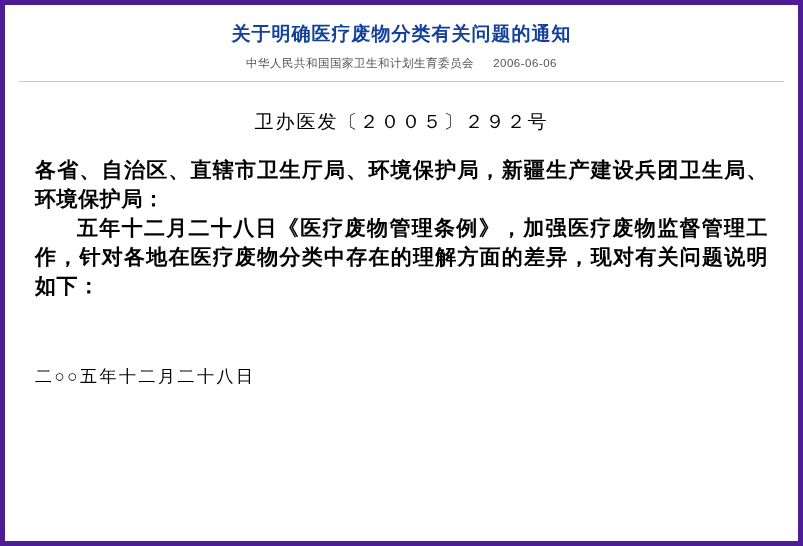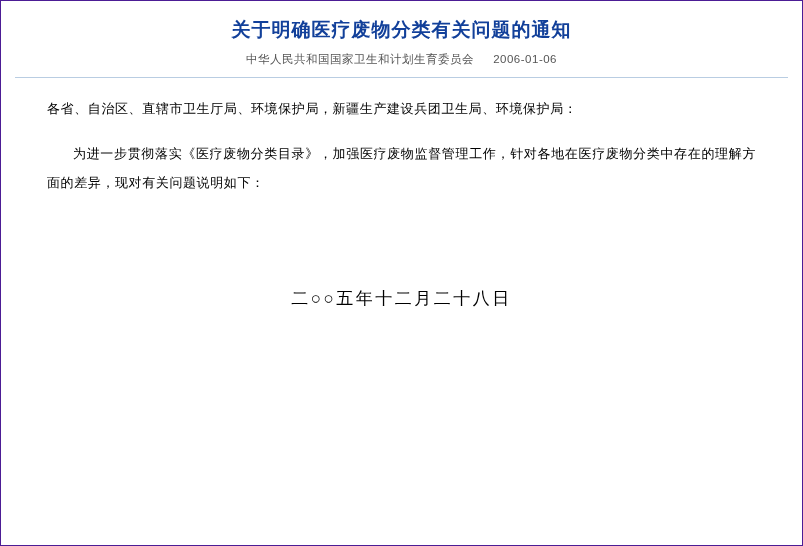--- a/index.html
+++ b/index.html
@@ -13,21 +13,21 @@
     background: #ffffff;
     font-family: "Liberation Serif", "DejaVu Serif", serif;
     color: #000000;
     overflow: hidden;
   }
   .page {
     position: relative;
     width: 803px;
     height: 546px;
     box-sizing: border-box;
-    border: 1px solid #4c1d95;
+    border: 5px solid #4c1d95;
     background: #ffffff;
   }
   .doc-header {
     padding-top: 16px;
     text-align: center;
   }
   .doc-title {
     font-size: 19px;
     font-weight: bold;
     color: #12409a;
@@ -61,59 +61,61 @@
   }
   .doc-number {
     text-align: center;
     font-size: 19px;
     letter-spacing: 2px;
     margin-top: 26px;
     margin-bottom: 20px;
     line-height: 28px;
   }
   .para {
-    font-size: 13px;
+    font-size: 21px;
     line-height: 29px;
     text-align: justify;
     text-justify: inter-ideograph;
     letter-spacing: 0.6px;
-    margin: 16px;
+    margin: 0;
+    font-weight: bold;
   }
   .para.indent {
     text-indent: 2em;
   }
   .sign-date {
-    margin-top: 88px;
-    text-align: center;
+    margin-top: 62px;
+    text-align: left;
     font-size: 17px;
     letter-spacing: 2.5px;
     line-height: 28px;
   }
 </style>
 </head>
 <body>
 
 <div class="page">
 
   <div class="doc-header">
     <div class="doc-title">关于明确医疗废物分类有关问题的通知</div>
     <div class="doc-meta">
       <span class="meta-source">中华人民共和国国家卫生和计划生育委员会</span>
-      <span class="meta-date">2006-01-06</span>
+      <span class="meta-date">2006-06-06</span>
     </div>
   </div>
 
   <div class="divider"></div>
 
   <div class="doc-body">
 
+    <div class="doc-number">卫办医发〔２００５〕２９２号</div>
 
     <p class="para">各省、自治区、直辖市卫生厅局、环境保护局，新疆生产建设兵团卫生局、环境保护局：</p>
 
-    <p class="para indent">为进一步贯彻落实《医疗废物分类目录》，加强医疗废物监督管理工作，针对各地在医疗废物分类中存在的理解方面的差异，现对有关问题说明如下：</p>
+    <p class="para indent">五年十二月二十八日《医疗废物管理条例》，加强医疗废物监督管理工作，针对各地在医疗废物分类中存在的理解方面的差异，现对有关问题说明如下：</p>
 
 
 
     <div class="sign-date">二○○五年十二月二十八日</div>
 
   </div>
 
 </div>
 
 </body></html>

